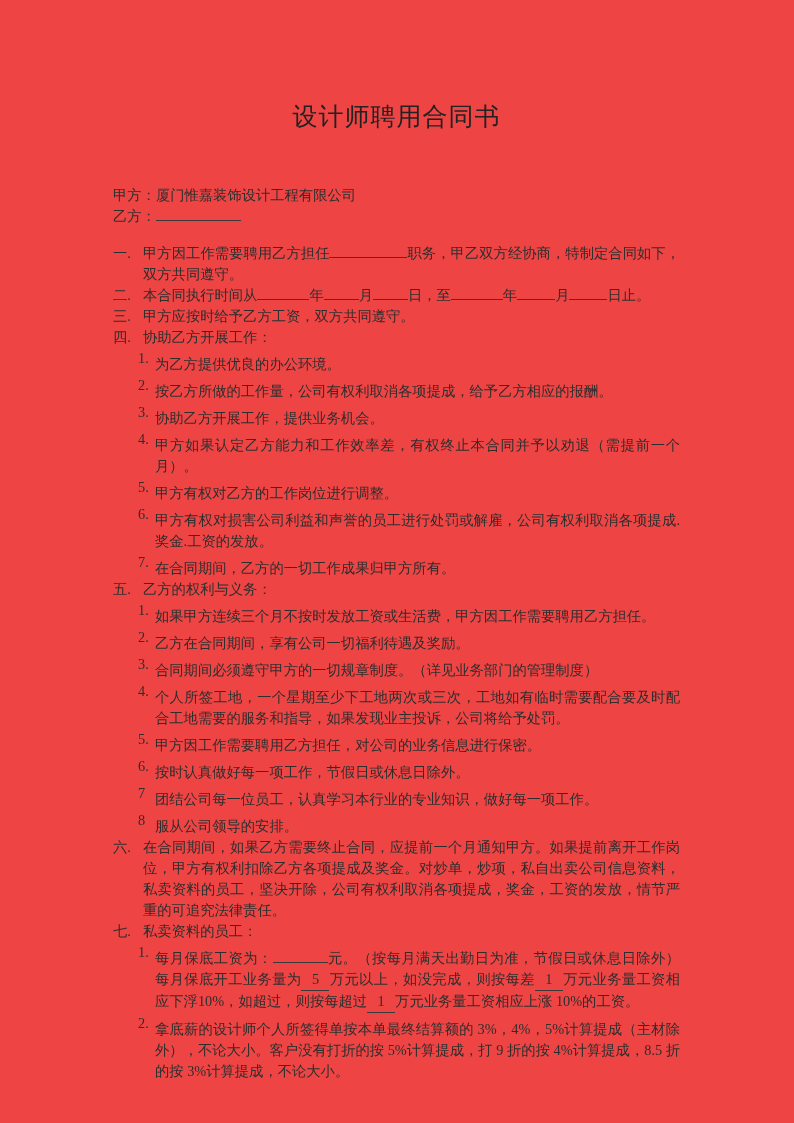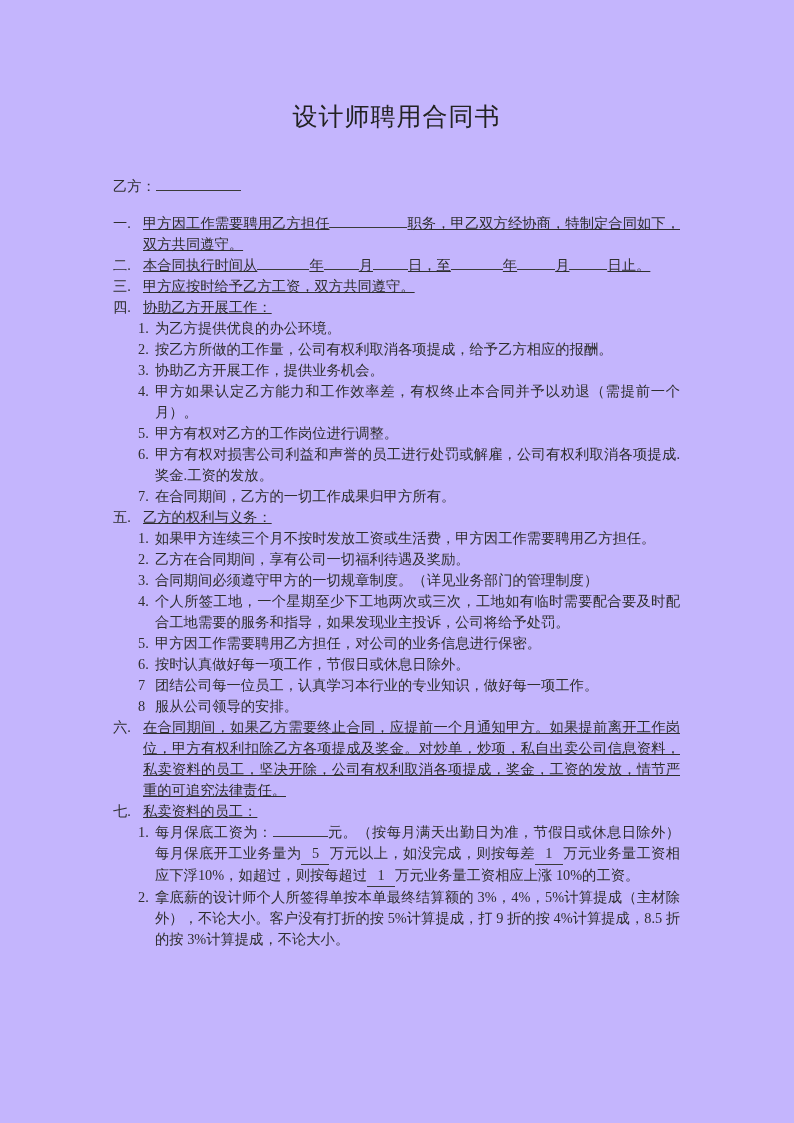--- a/index.html
+++ b/index.html
@@ -1,59 +1,60 @@
 <!DOCTYPE html>
 <html lang="zh"><head>
 <meta charset="utf-8">
 <style>
   * { margin: 0; padding: 0; box-sizing: border-box; }
   html, body { background: #ffffff; }
   .page {
     width: 794px;
     height: 1123px;
-    background: #c4b5fd;
+    background: #ef4444;
     color: #2e2e2e;
     font-family: "Liberation Serif", "DejaVu Serif", serif;
     font-size: 14.3px;
     line-height: 21px;
     padding: 100px 114px 0 113px;
     overflow: hidden;
     margin: 0 auto;
   }
   .doc-title {
     text-align: center;
     font-size: 25px;
     line-height: 33px;
     font-weight: normal;
     letter-spacing: 1px;
     color: #222;
   }
   .party-a { margin-top: 52px; white-space: nowrap; }
-  .party-b { margin-top: 43px; white-space: nowrap; }
+  .party-b { white-space: nowrap; }
   .clause-list { margin-top: 16px; }
   .clause { display: flex; }
   .cnum { width: 30px; flex-shrink: 0; }
-  .cbody { flex: 1; text-align: justify; text-decoration: underline; }
+  .cbody { flex: 1; text-align: justify; }
   .subitem { display: flex; margin-left: 25px; }
   .snum { width: 17px; flex-shrink: 0; }
-  .sbody { flex: 1; text-align: justify; }
+  .sbody { flex: 1; text-align: justify; margin-top: 6px; }
   .blank {
     display: inline-block;
     border-bottom: 1px solid #3a3a3a;
     text-align: center;
     vertical-align: baseline;
   }
 </style>
 </head>
 <body>
 
 <div class="page">
 
   <h1 class="doc-title">设计师聘用合同书</h1>
 
+  <div class="party-a"><span>甲方：</span><span>厦门惟嘉装饰设计工程有限公司</span></div>
 
   <div class="party-b"><span>乙方：</span><span class="blank" style="min-width:85px"></span></div>
 
   <div class="clause-list">
       <div class="clause">
         <span class="cnum">一.</span>
         <div class="cbody"><span class="seg">甲方因工作需要聘用乙方担任</span><span class="blank" style="min-width: 78px;"></span><span class="seg">职务，甲乙双方经协商，特制定合同如下，双方共同遵守。</span></div>
       </div>
       <div class="clause">
         <span class="cnum">二.</span>

